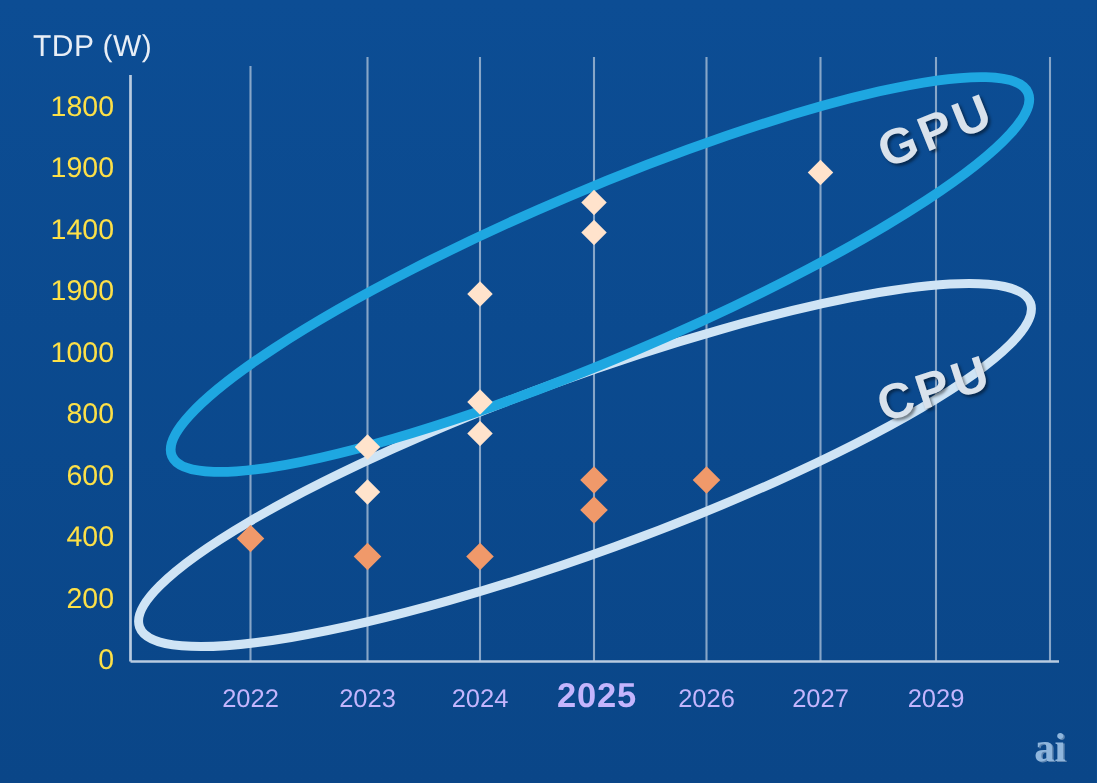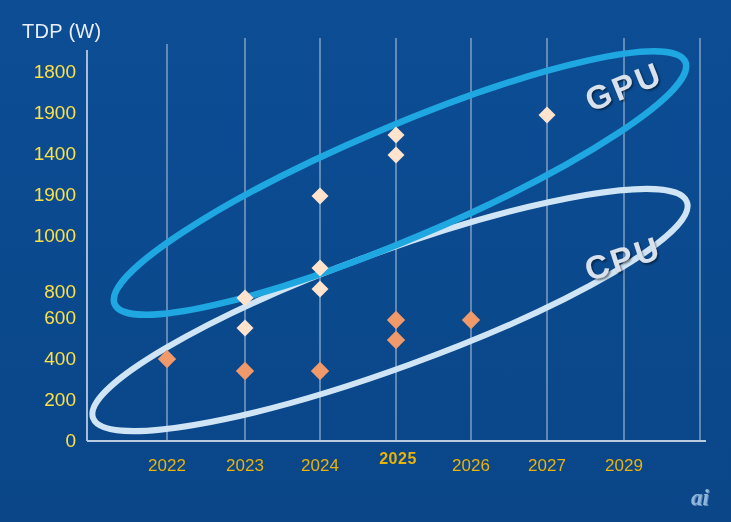--- a/index.html
+++ b/index.html
@@ -42,27 +42,27 @@
   .ytick {
     position: absolute;
     width: 66px;
     text-align: right;
     color: #fde047;
     font-size: 19px;
     transform: translateY(-50%);
   }
   .xtick {
     position: absolute;
-    color: #eab308;
+    color: #c4b5fd;
     font-size: 17px;
     text-align: center;
     transform: translateX(-50%);
   }
   .xtick.highlight {
-    font-size: 16px;
+    font-size: 23px;
     font-weight: bold;
     letter-spacing: .5px;
     text-align: right;
   }
   .annotation-cn {
     position: absolute;
     color: #ffffff;
     font-size: 27px;
     font-weight: bold;
     text-align: center;
@@ -82,23 +82,22 @@
   .logo {
     position: absolute;
     right: 12px;
     bottom: 10px;
     width: 38px;
     height: 28px;
     display: flex;
     align-items: center;
     justify-content: center;
     color: #8fb6dd;
-    font-size: 23px;
+    font-size: 27px;
     font-weight: bold;
-    font-style: italic;
     font-family: "Liberation Serif", serif;
     text-shadow: 1px 1px 0 rgba(255,255,255,.35);
   }
 </style>
 </head>
 <body>
 
 <div id="stage">
 
   <div class="axis-title">TDP (W)</div>
@@ -148,21 +147,21 @@
       <rect x="-6.5" y="-6.5" width="13" height="13" transform="translate(396,340) rotate(45)"></rect>
       <rect x="-6.5" y="-6.5" width="13" height="13" transform="translate(471,320) rotate(45)"></rect>
     </g>
   </svg>
 
   <div class="ytick" style="left:10px; top:72px;">1800</div>
   <div class="ytick" style="left:10px; top:113px;">1900</div>
   <div class="ytick" style="left:10px; top:154px;">1400</div>
   <div class="ytick" style="left:10px; top:195px;">1900</div>
   <div class="ytick" style="left:10px; top:236px;">1000</div>
-  <div class="ytick" style="left:10px; top:292px;">800</div>
+  <div class="ytick" style="left:10px; top:277px;">800</div>
   <div class="ytick" style="left:10px; top:318px;">600</div>
   <div class="ytick" style="left:10px; top:359px;">400</div>
   <div class="ytick" style="left:10px; top:400px;">200</div>
   <div class="ytick" style="left:10px; top:441px;">0</div>
 
   <div class="xtick" style="left:167px; top:456px;">2022</div>
   <div class="xtick" style="left:245px; top:456px;">2023</div>
   <div class="xtick" style="left:320px; top:456px;">2024</div>
   <div class="xtick highlight" style="left:398px; top:450px;">2025</div>
   <div class="xtick" style="left:471px; top:456px;">2026</div>

